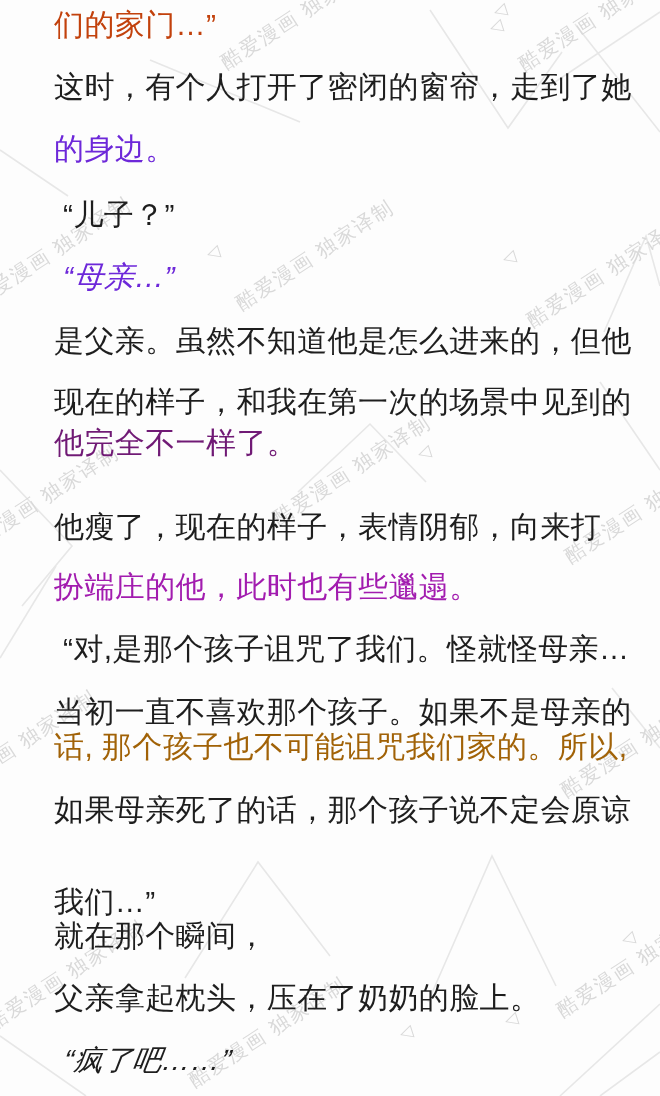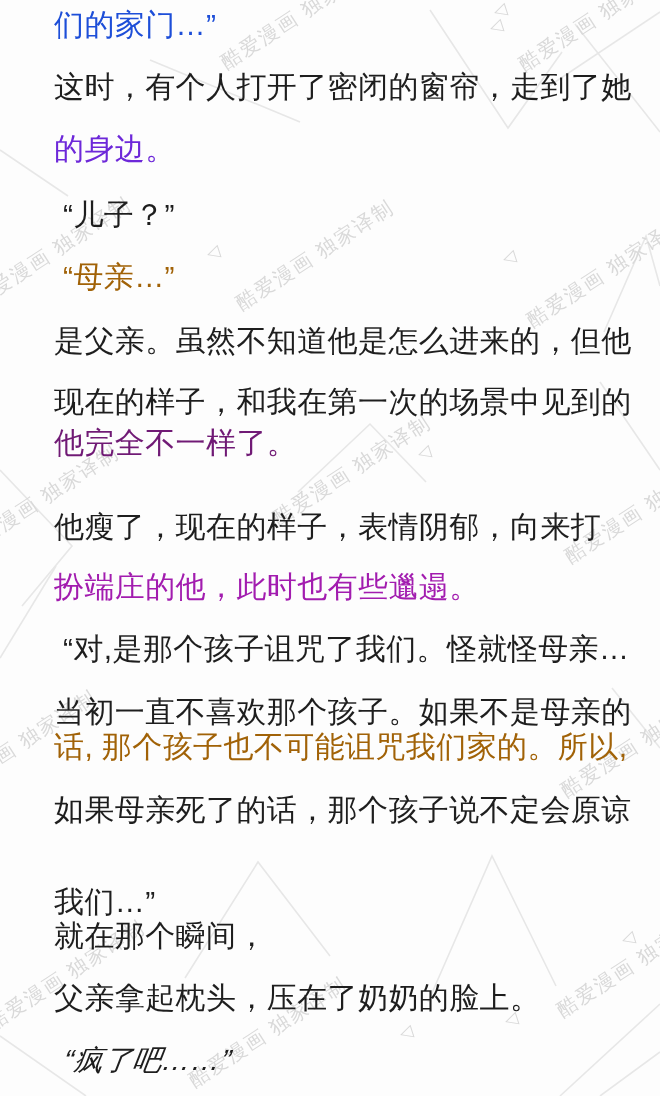--- a/index.html
+++ b/index.html
@@ -83,25 +83,25 @@
       <div class="wm-icon" style="left: 496px; top: 26px; color: rgb(217, 217, 217);">◁</div>
       <div class="wm-icon" style="left: 213px; top: 252px; color: rgb(217, 217, 217);">◁</div>
       <div class="wm-icon" style="left: 509px; top: 257px; color: rgb(217, 217, 217);">◁</div>
       <div class="wm-icon" style="left: 424px; top: 452px; color: rgb(217, 217, 217);">◁</div>
       <div class="wm-icon" style="left: 628px; top: 938px; color: rgb(217, 217, 217);">◁</div>
       <div class="wm-icon" style="left: 406px; top: 1032px; color: rgb(217, 217, 217);">◁</div>
       <div class="wm-icon" style="left: 511px; top: 1019px; color: rgb(217, 217, 217);">◁</div>
     </div>
 
   <div id="text-block">
-      <div class="line" style="top: 6px; left: 54px; color: #1d4ed8;">们的家门…”</div>
+      <div class="line" style="top: 6px; left: 54px; color: #c2410c;">们的家门…”</div>
       <div class="line" style="top: 68px; left: 54px; color: rgb(30, 30, 30);">这时，有个人打开了密闭的窗帘，走到了她</div>
       <div class="line" style="top: 130px; left: 54px; color: #6d28d9;">的身边。</div>
       <div class="line" style="top: 196px; left: 63px; color: rgb(30, 30, 30);">“儿子？”</div>
-      <div class="line" style="top: 258px; left: 63px; color: #a16207;">“母亲…”</div>
+      <div class="line" style="top: 258px; left: 63px; color: #6d28d9; font-style: italic;">“母亲…”</div>
       <div class="line" style="top: 322px; left: 54px; color: rgb(30, 30, 30);">是父亲。虽然不知道他是怎么进来的，但他</div>
       <div class="line" style="top: 383px; left: 54px; color: rgb(30, 30, 30); text-align: center;">现在的样子，和我在第一次的场景中见到的</div>
       <div class="line" style="top: 424px; left: 54px; color: #701a75;">他完全不一样了。</div>
       <div class="line" style="top: 508px; left: 54px; color: rgb(30, 30, 30);">他瘦了，现在的样子，表情阴郁，向来打</div>
       <div class="line" style="top: 568px; left: 54px; color: #a21caf;">扮端庄的他，此时也有些邋遢。</div>
       <div class="line" style="top: 630px; left: 63px; color: rgb(30, 30, 30);">“对,是那个孩子诅咒了我们。怪就怪母亲…</div>
       <div class="line" style="top: 693px; left: 54px; color: rgb(30, 30, 30);">当初一直不喜欢那个孩子。如果不是母亲的</div>
       <div class="line" style="top: 728px; left: 54px; color: #a16207;">话, 那个孩子也不可能诅咒我们家的。所以,</div>
       <div class="line" style="top: 791px; left: 54px; color: rgb(30, 30, 30);">如果母亲死了的话，那个孩子说不定会原谅</div>
       <div class="line" style="top: 855px; left: 54px; color: rgb(30, 30, 30); margin-top: 28px;">我们…”</div>

